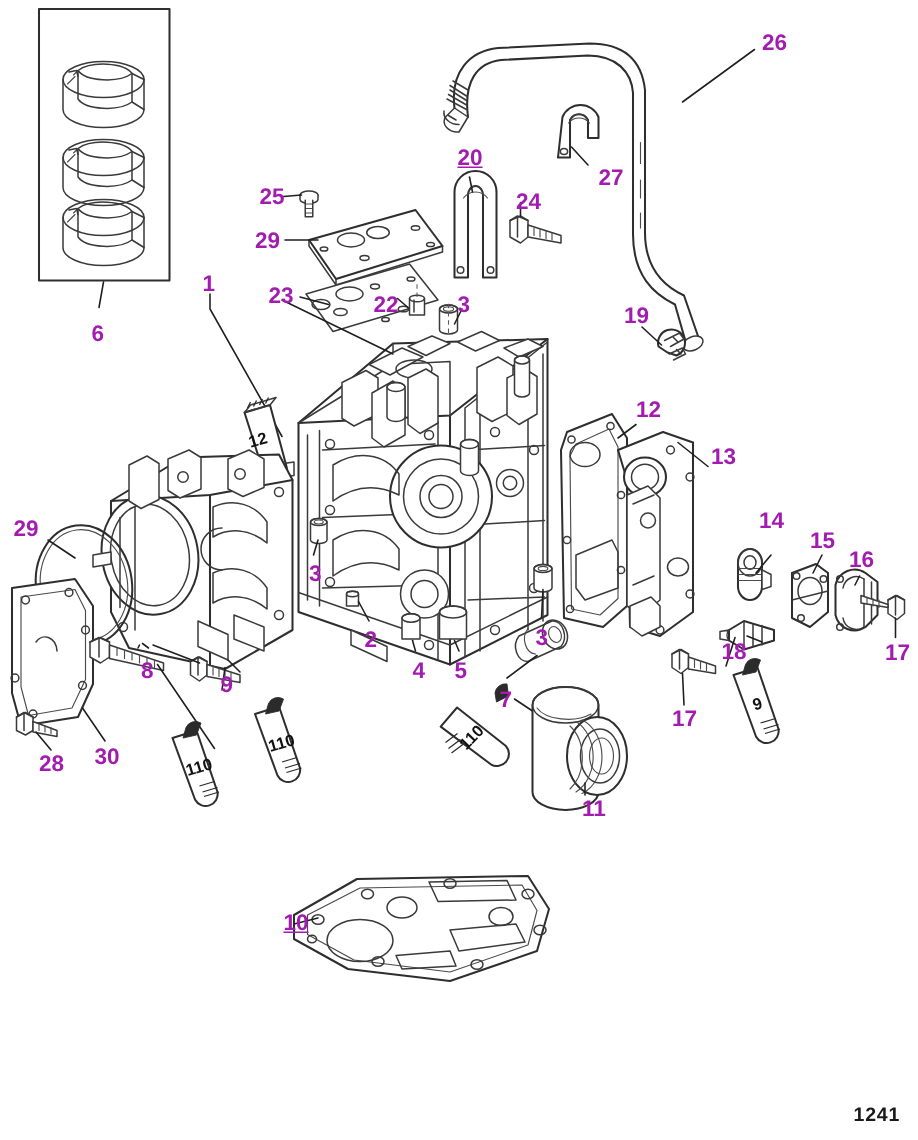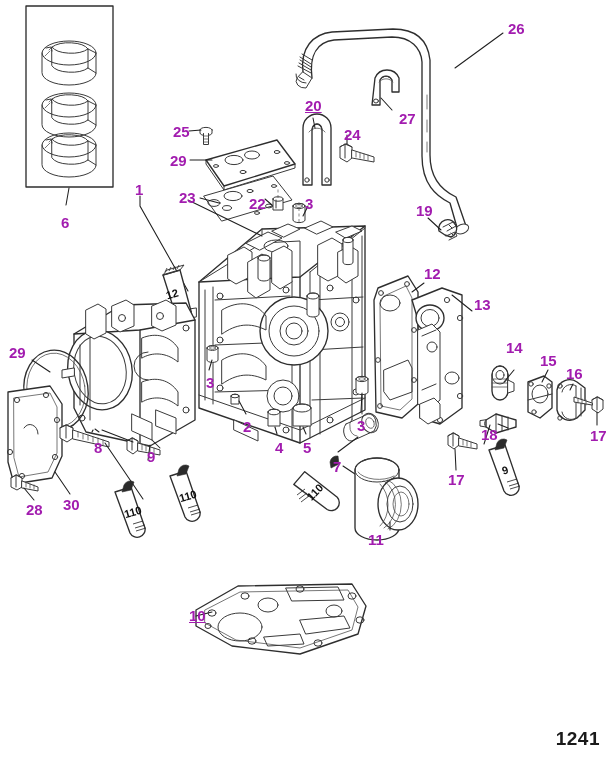--- a/index.html
+++ b/index.html
@@ -1,21 +1,21 @@
 <!DOCTYPE html>
 <html><head>
 <meta charset="utf-8">
 <style>
   html,body{margin:0;padding:0;background:#fff;}
   body{width:612px;height:760px;font-family:"Liberation Sans",sans-serif;overflow:hidden;}
   #stage{position:relative;width:612px;height:760px;background:#ffffff;}
   svg#art{position:absolute;top:0;left:0;width:612px;height:760px;}
   .lbl{position:absolute;font-family:"Liberation Sans",sans-serif;font-weight:bold;
        font-size:15px;color:#a21caf;line-height:1;white-space:nowrap;}
-  .dwg{position:absolute;right:12px;bottom:10px;font-size:19px;font-weight:bold;color:#1a1a1a;
+  .dwg{position:absolute;right:12px;bottom:10px;font-size:13px;font-weight:bold;color:#1a1a1a;
        font-family:"Liberation Sans",sans-serif;letter-spacing:.5px;}
   .tubetxt{position:absolute;font-family:"Liberation Sans",sans-serif;font-weight:bold;
            font-size:11px;color:#111;}
 </style>
 </head>
 <body>
 
 <div id="stage">
 
 <svg id="art" viewBox="0 0 612 760">
@@ -499,21 +499,21 @@
 <div class="lbl" style="left:305px;top:196px;">3</div>
 <div class="lbl" style="left:206px;top:375px;">3</div>
 <div class="lbl" style="left:357px;top:418px;">3</div>
 <div class="lbl" style="left:275px;top:440px;">4</div>
 <div class="lbl" style="left:303px;top:440px;">5</div>
 <div class="lbl" style="left:61px;top:215px;">6</div>
 <div class="lbl" style="left:333px;top:459px;">7</div>
 <div class="lbl" style="left:94px;top:440px;">8</div>
 <div class="lbl" style="left:147px;top:449px;">9</div>
 <div class="lbl" style="left:189px;top:608px;text-decoration:underline;">10</div>
-<div class="lbl" style="left:368px;top:532px;">11</div>
+<div class="lbl" style="left:388px;top:532px;">11</div>
 <div class="lbl" style="left:424px;top:266px;">12</div>
 <div class="lbl" style="left:474px;top:297px;">13</div>
 <div class="lbl" style="left:506px;top:340px;">14</div>
 <div class="lbl" style="left:540px;top:353px;text-align:center;">15</div>
 <div class="lbl" style="left:566px;top:366px;">16</div>
 <div class="lbl" style="left:590px;top:428px;">17</div>
 <div class="lbl" style="left:448px;top:472px;">17</div>
 <div class="lbl" style="left:481px;top:427px;text-align:center;">18</div>
 <div class="lbl" style="left:416px;top:203px;">19</div>
 <div class="lbl" style="left:305px;top:98px;text-decoration:underline;">20</div>

